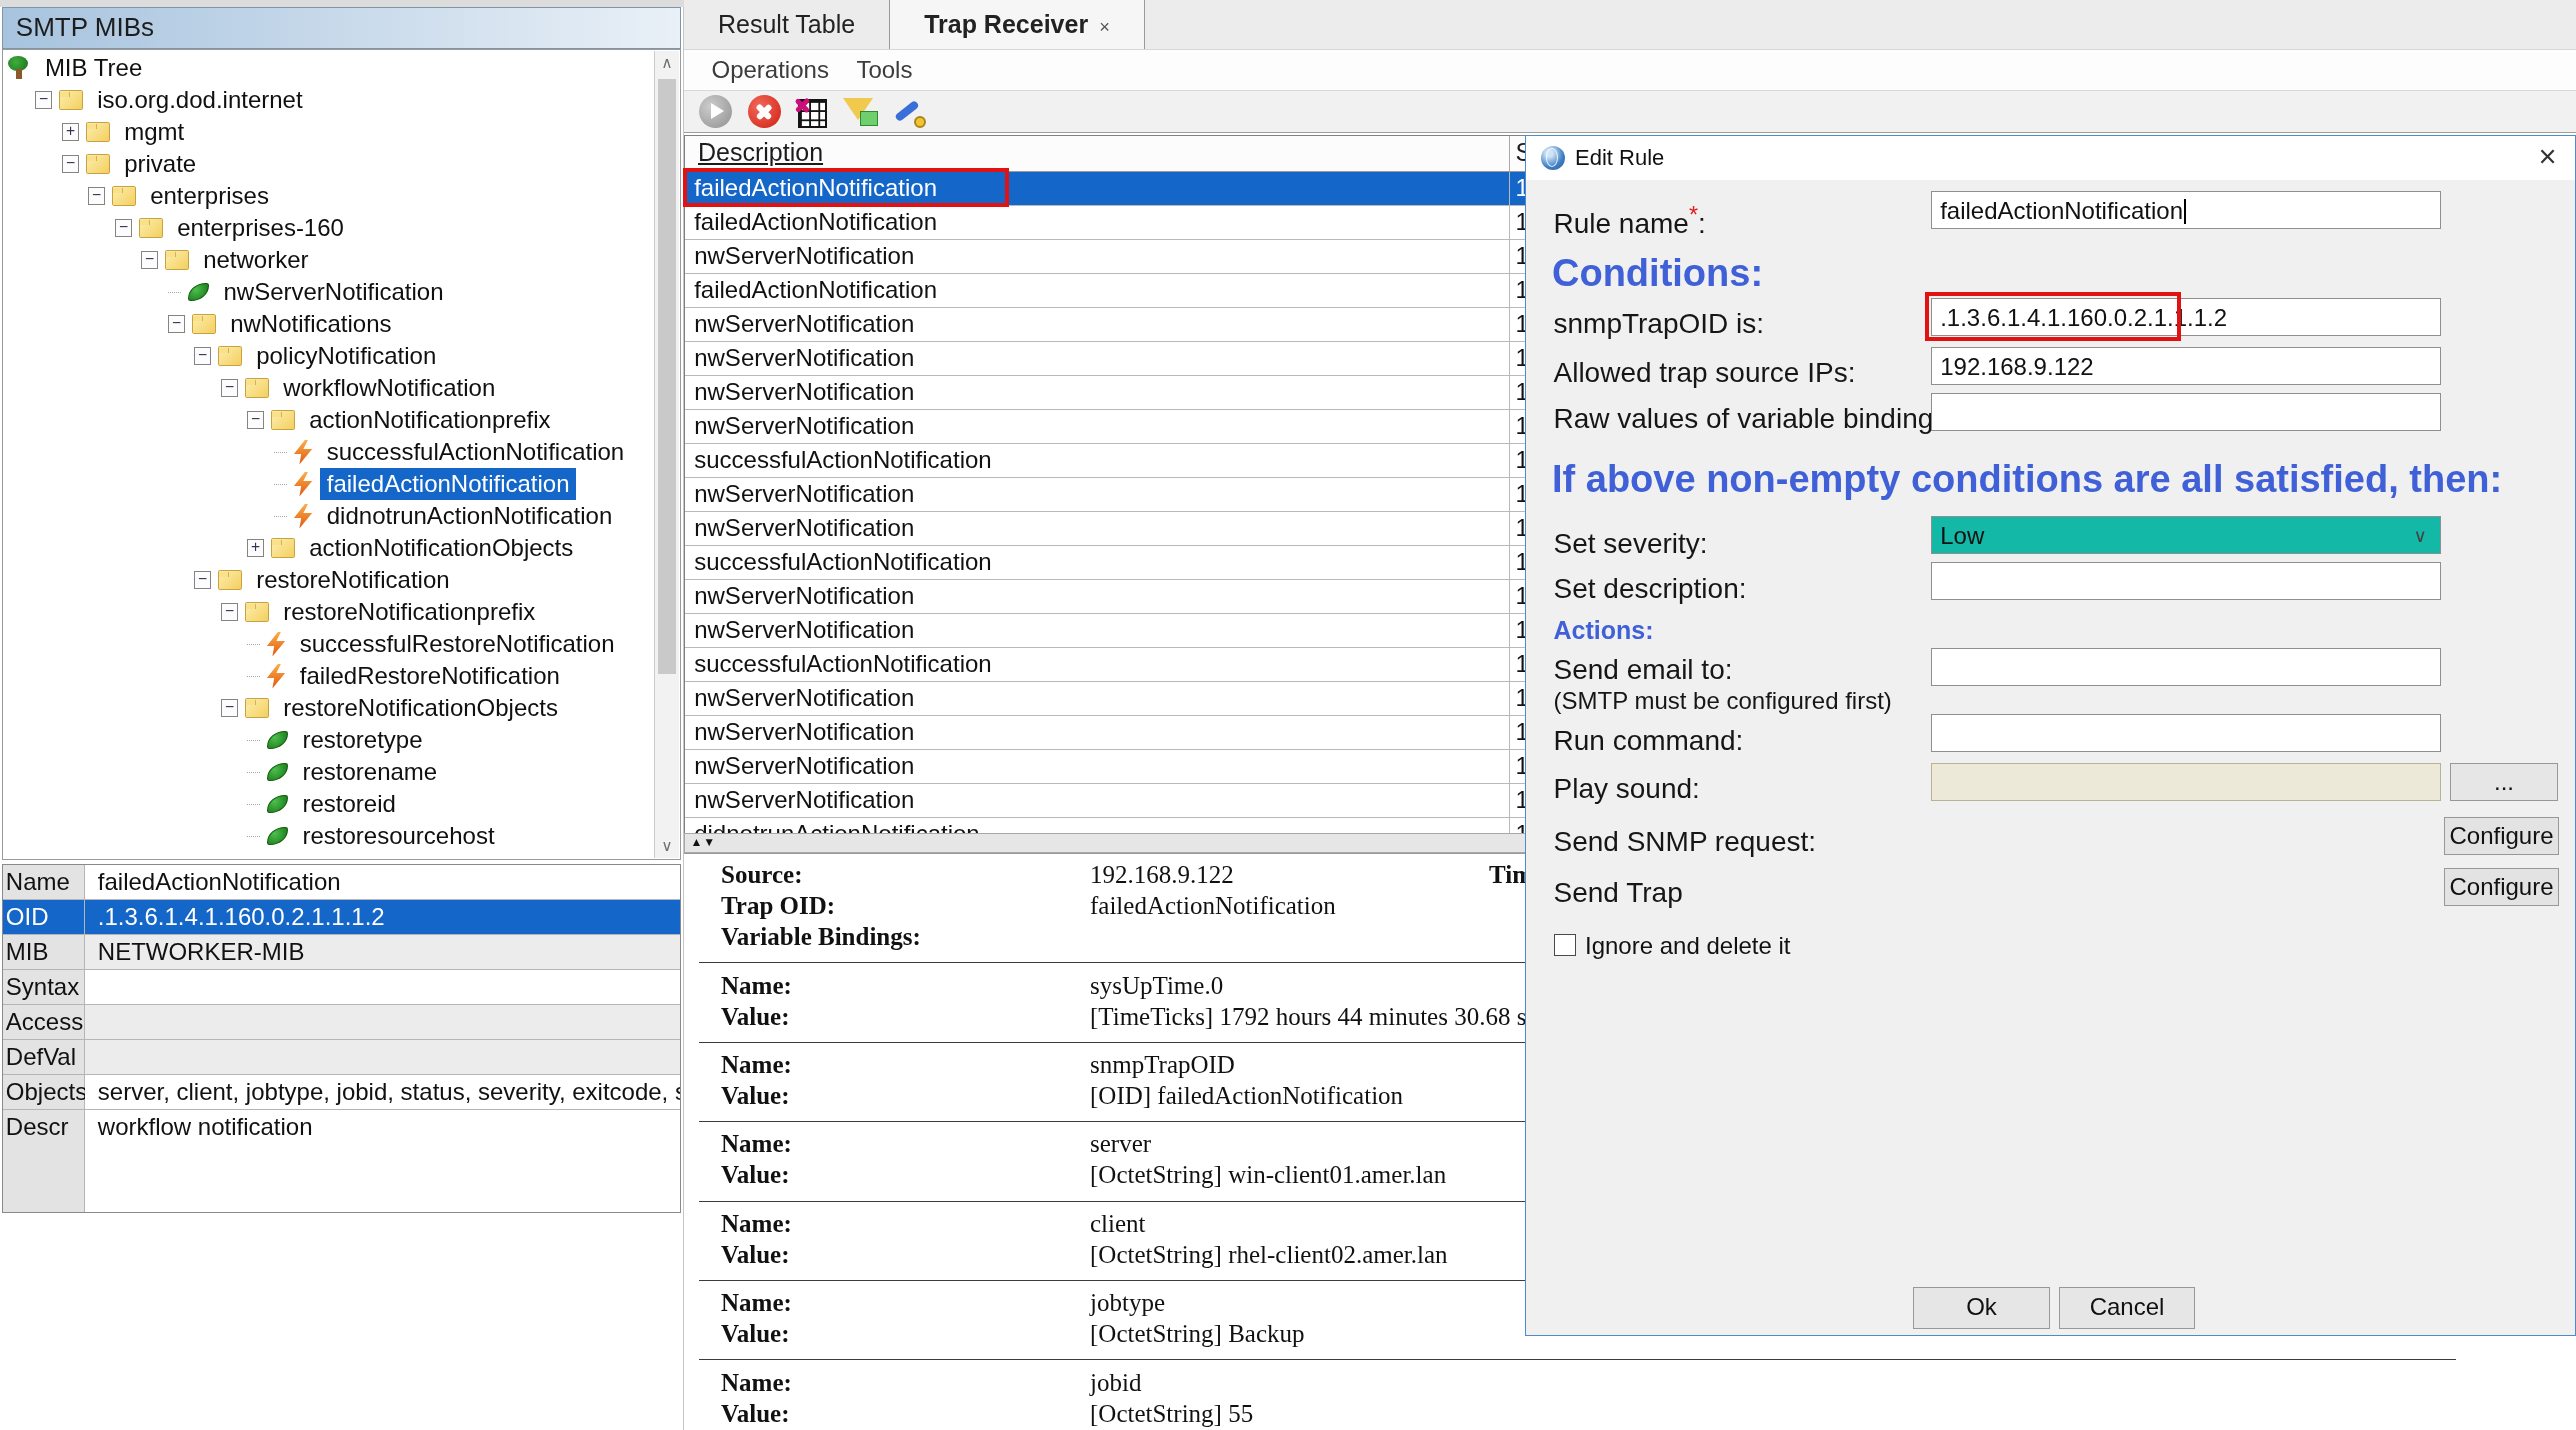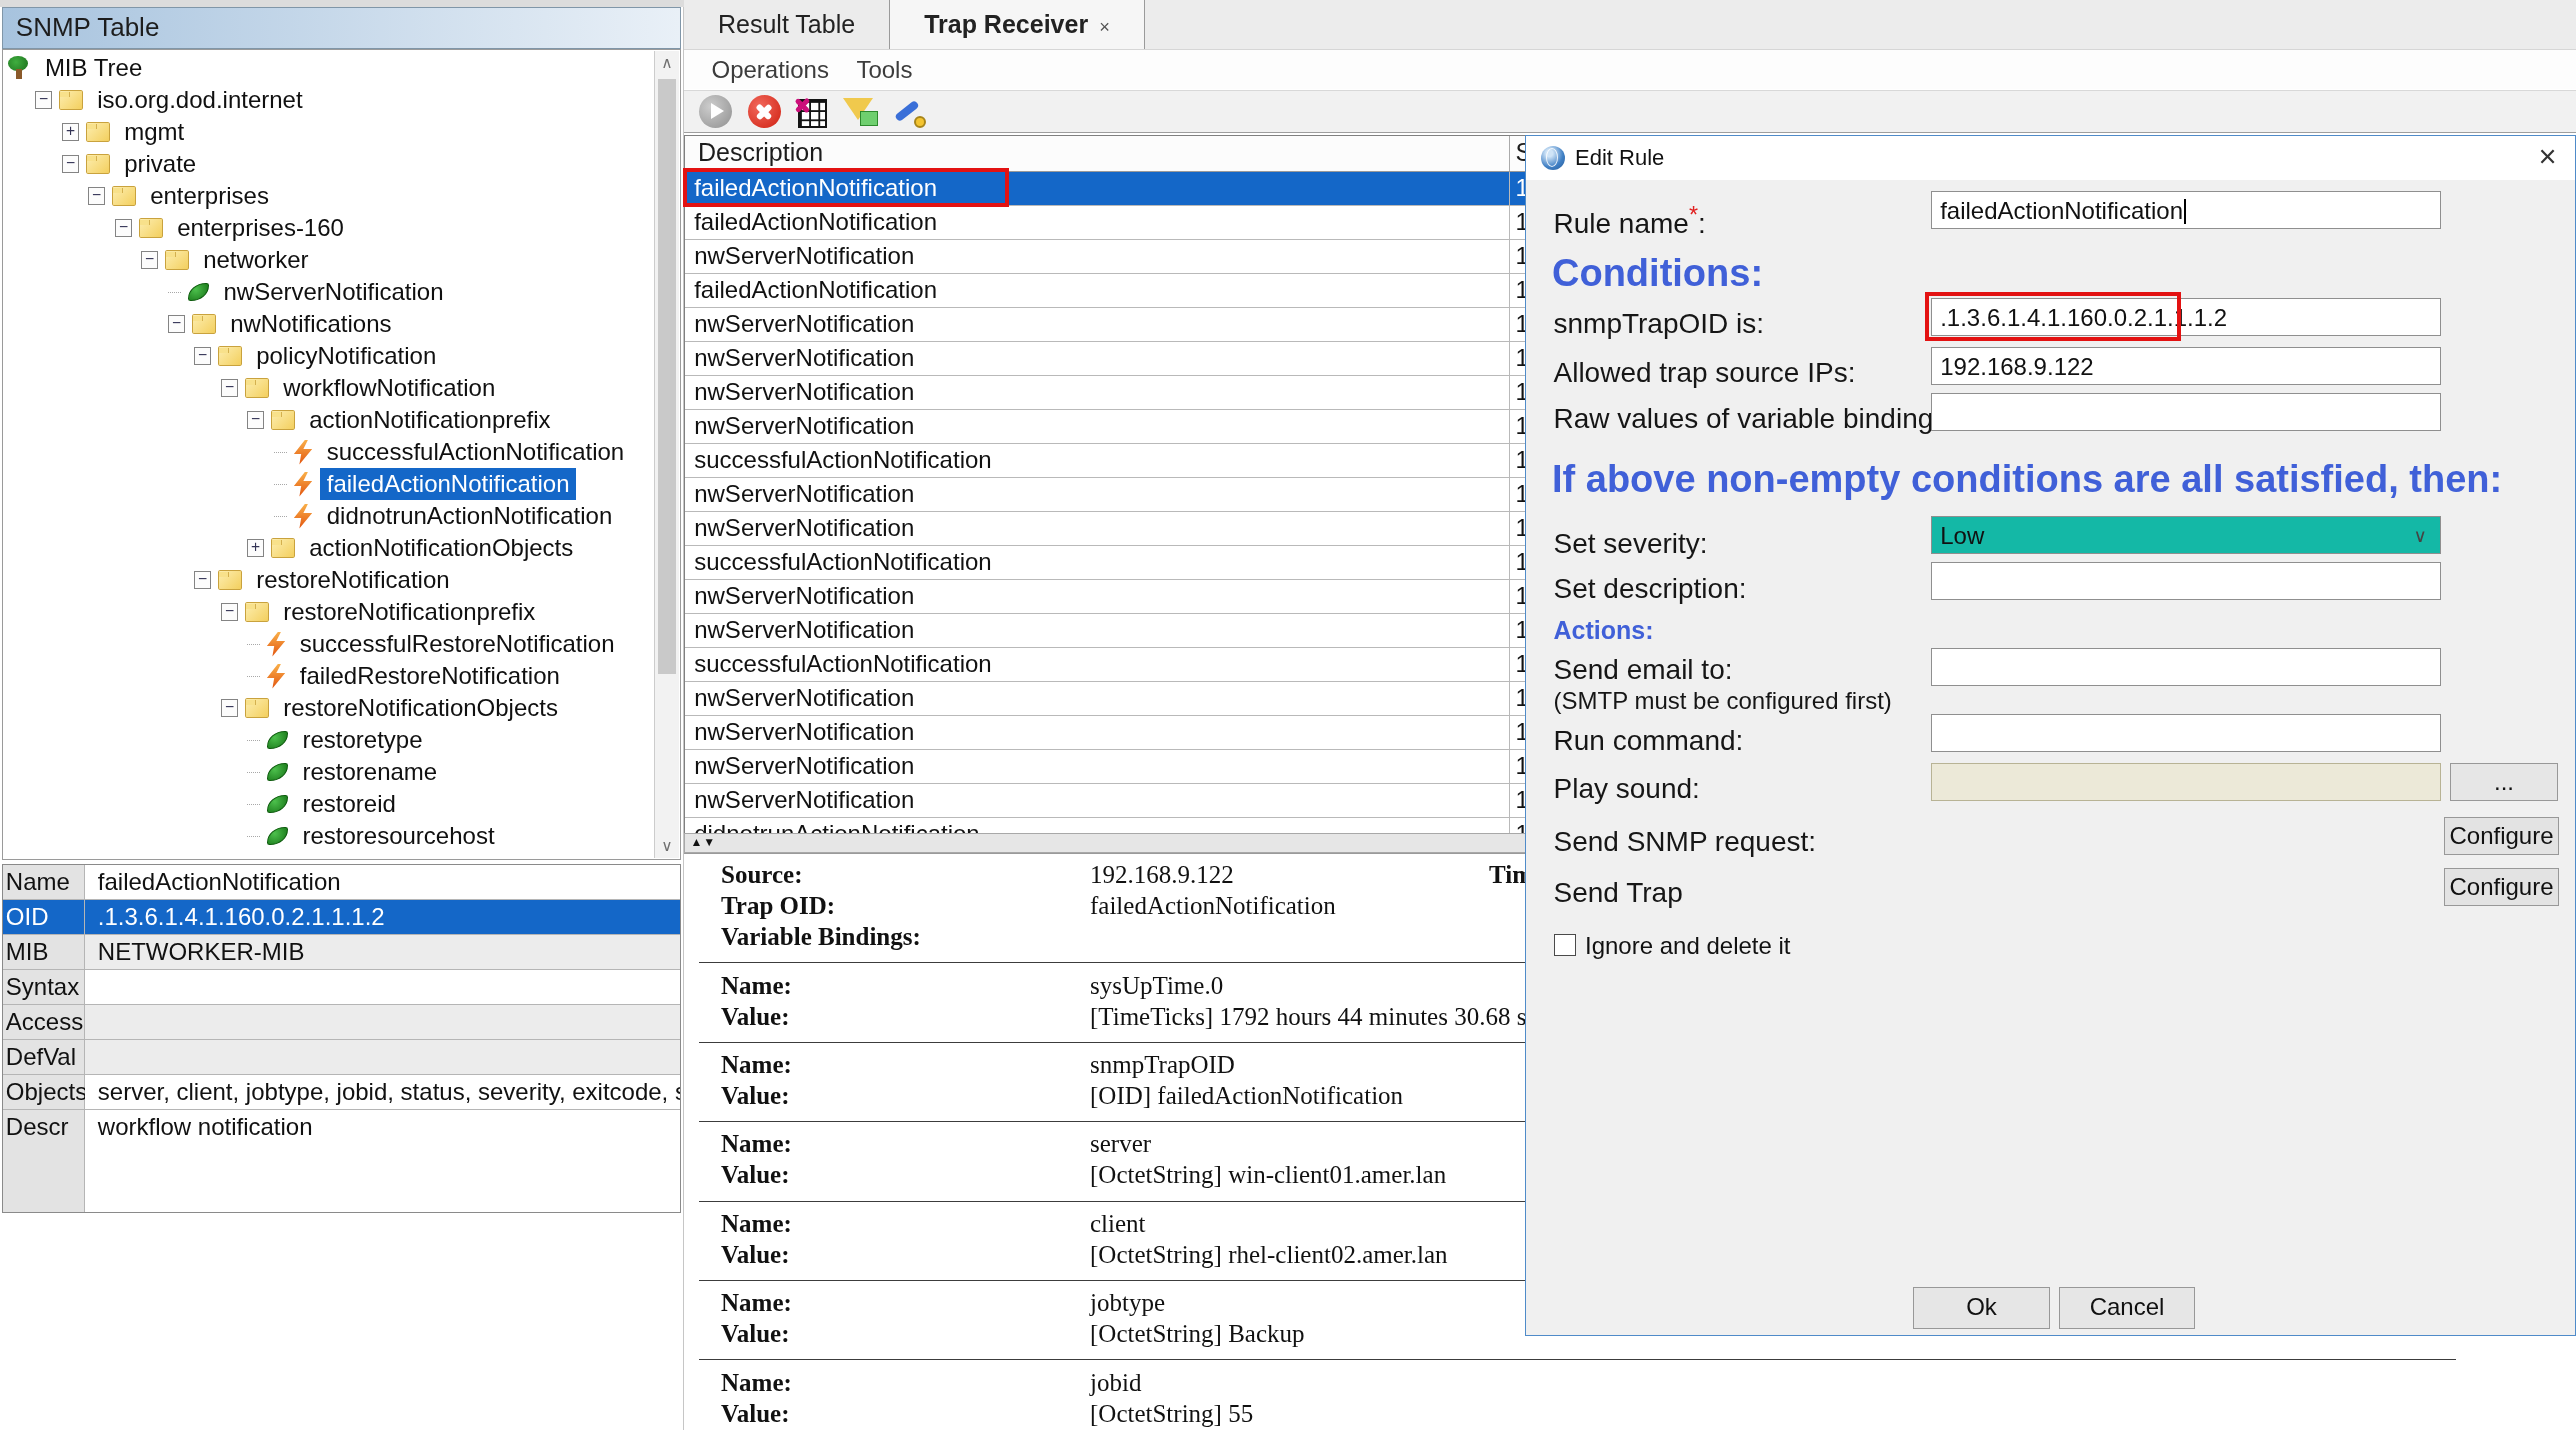--- a/index.html
+++ b/index.html
@@ -80,21 +80,21 @@
   .tb-filter::after{content:"";position:absolute;right:-1.8px;bottom:1.8px;width:15.6px;height:13.7px;
             background:#6fcf6f;border:1.8px solid #2d8a2d;}
   .tb-wrench::before{content:"";position:absolute;left:1.8px;top:12px;width:26px;height:8.2px;background:#3a6fd8;
             border-radius:4.6px;transform:rotate(-38deg);}
   .tb-wrench::after{content:"";position:absolute;right:0;bottom:0;width:12px;height:12px;border-radius:50%;
             background:#f4c430;border:2.7px solid #a8851a;box-sizing:border-box;}
 
   
   #ttable{left:684px;top:135px;width:1892px;background:#fff;border:1.8px solid #808080;box-sizing:border-box;}
   #thead{display:flex;height:35px;border-bottom:1.8px solid #9a9a9a;background:#fcfcfc;font-size:25px;color:#1c1c1c;}
-  .th-desc{width:825px;flex:none;border-right:0.9px solid #aaaaaa;padding-left:13px;line-height:33px;box-sizing:border-box;}
+  .th-desc{width:825px;flex:none;border-right:0.9px solid #aaaaaa;padding-left:13px;line-height:33px;box-sizing:border-box;text-decoration:underline;}
   .th-src{flex:1;padding-left:5.5px;line-height:33px;white-space:nowrap;overflow:hidden;}
   .r-row{display:flex;height:33px;border-bottom:0.9px solid #b9b9b9;font-size:24px;position:relative;}
   .r-row:last-child{border-bottom:none;}
   .rd{width:825px;flex:none;border-right:0.9px solid #b9b9b9;padding-left:9.2px;line-height:31px;
       box-sizing:border-box;white-space:nowrap;overflow:hidden;}
   .rs{flex:1;padding-left:5.5px;line-height:31px;white-space:nowrap;overflow:hidden;}
   .r-row.sel{background:#1467c8;color:#fff;}
   .red-box{position:absolute;left:-1.8px;top:-3.7px;width:318px;height:31px;border:4.6px solid #e31212;z-index:5;pointer-events:none;}
 
   #hstrip{left:684px;top:833px;width:1892px;height:20px;background:#e6e6e6;border:0.9px solid #a8a8a8;
@@ -139,21 +139,21 @@
   #dlg-check-label{position:absolute;left:59px;top:796px;font-size:24px;}
   #ok-btn{left:387px;top:1151px;width:137px;height:42px;line-height:38px;}
   #cancel-btn{left:533px;top:1151px;width:136px;height:42px;line-height:38px;}
 </style>
 </head>
 <body>
 
 <div class="abs" id="top-strip"></div>
 
 <div class="abs" id="left-panel">
-  <div id="lp-title">SNMP Table</div>
+  <div id="lp-title">SMTP MIBs</div>
 
   <div id="tree">
     <div id="tree-rows">
         <div class="t-row">
           <span class="t-ind" style="width: 5.5px;"></span>
           <span class="ti ti-root">
             <i class="crown"></i>
             <i class="trunk"></i>
           </span>
           <span class="t-label">MIB Tree</span>

